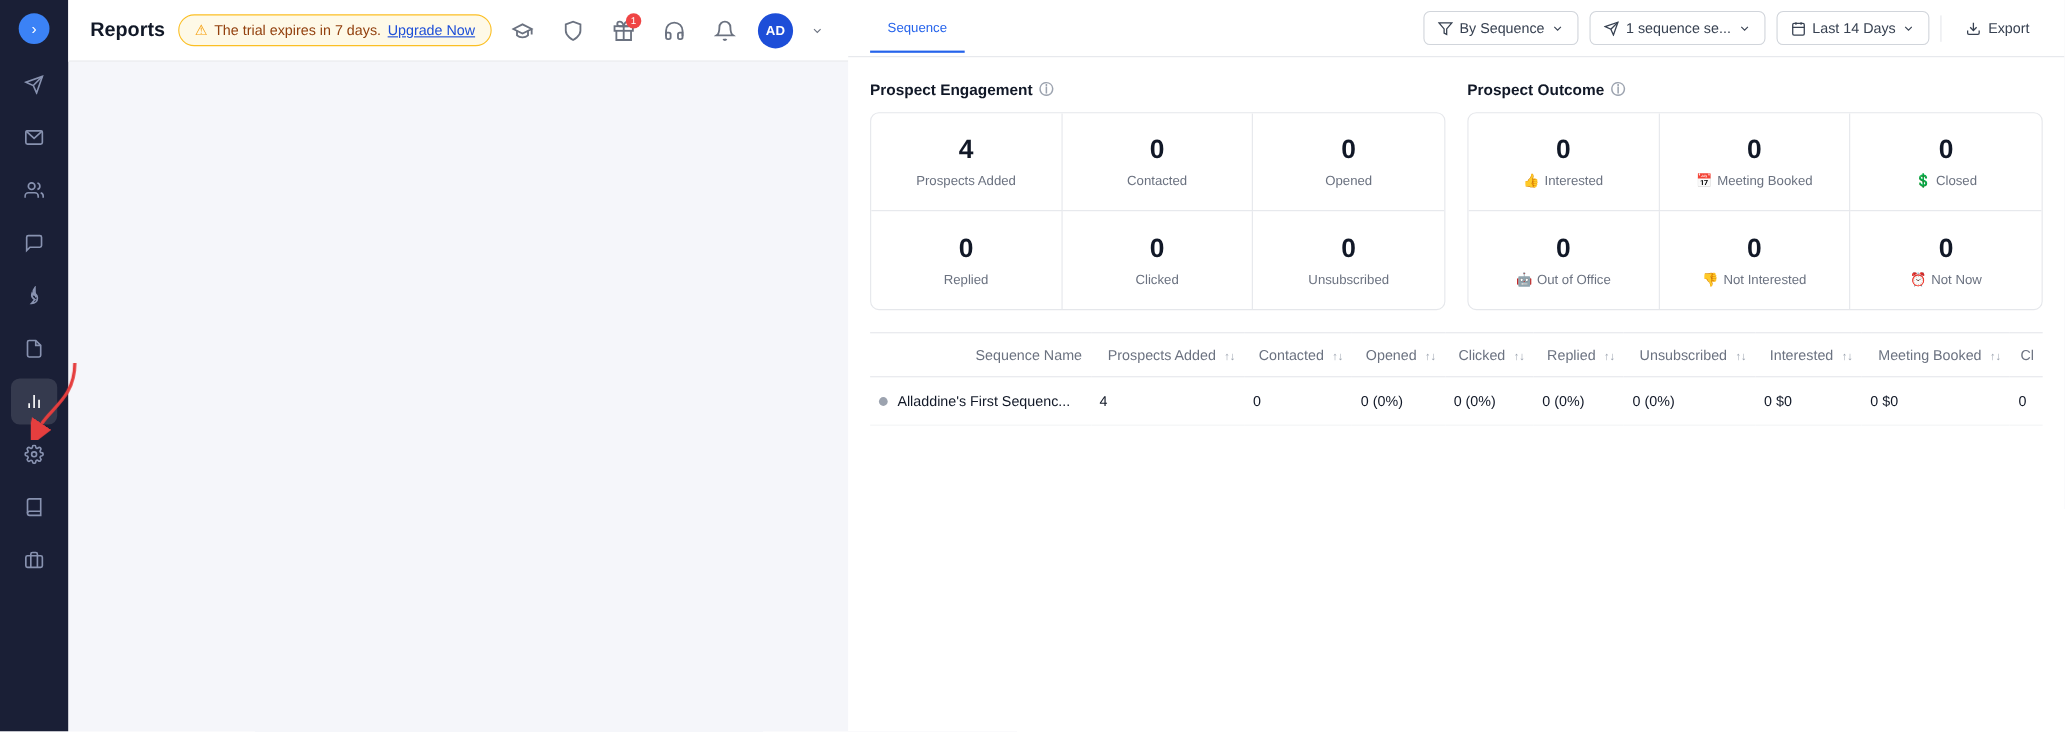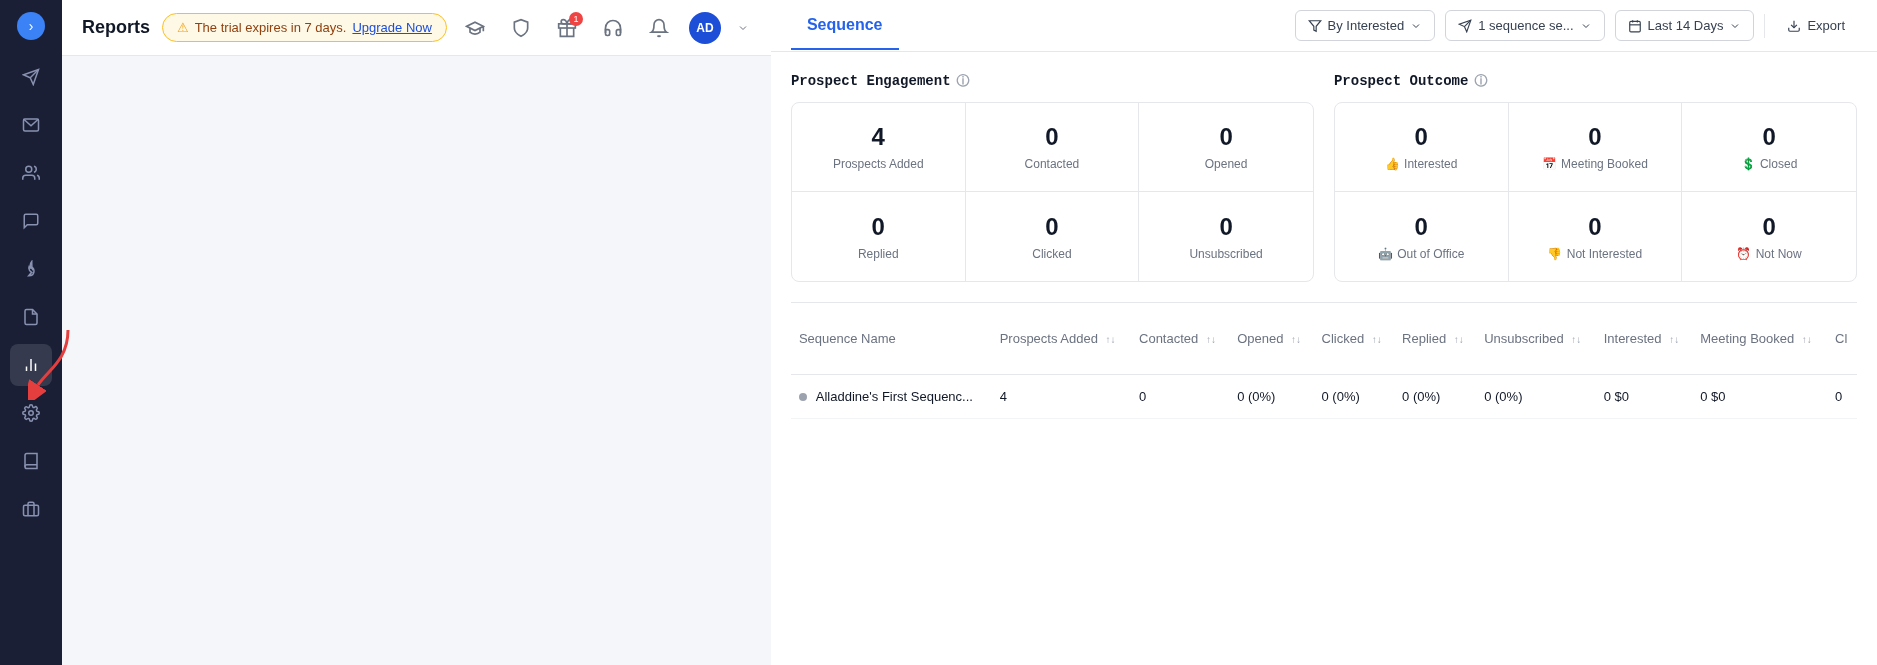--- a/index.html
+++ b/index.html
@@ -120,22 +120,22 @@
       align-items: center;
       height: 52px;
     }
     .tabs {
       display: flex;
       gap: 0;
       flex: 1;
     }
     .tab {
       padding: 14px 16px;
-      font-size: 16px;
-      font-weight: 700;
+      font-size: 12px;
+      font-weight: 400;
       color: #6b7280;
       cursor: pointer;
       border-bottom: 2px solid transparent;
       margin-bottom: -1px;
       text-align: right;
     }
     .tab.active {
       color: #2563eb;
       border-bottom-color: #2563eb;
     }
@@ -183,21 +183,20 @@
       flex: 1;
     }
     .stats-section-title {
       font-size: 14px;
       font-weight: 600;
       color: #111827;
       margin-bottom: 12px;
       display: flex;
       align-items: center;
       gap: 6px;
-      font-family: Liberation Mono, monospace;
     }
     .stats-card {
       border: 1px solid #e5e7eb;
       border-radius: 8px;
       display: grid;
       grid-template-columns: repeat(3, 1fr);
       grid-template-rows: repeat(2, 1fr);
       overflow: hidden;
     }
     .stat-cell {
@@ -233,22 +232,22 @@
     table {
       width: 100%;
       border-collapse: collapse;
       font-size: 13px;
     }
     thead tr {
       border-bottom: 1px solid #e5e7eb;
       border-top: 1px solid #e5e7eb;
     }
     th {
-      padding: 28px 8px;
-      text-align: left;
+      padding: 12px 8px;
+      text-align: right;
       color: #6b7280;
       font-weight: 500;
       white-space: nowrap;
     }
     th .sort-icon { margin-left: 4px; color: #9ca3af; font-size: 10px; }
     td {
       padding: 14px 8px;
       color: #111827;
       border-bottom: 1px solid #f3f4f6;
     }
@@ -397,21 +396,21 @@
 
     <div class="tabs-bar">
       <div class="tabs">
         <div class="tab active">Sequence</div>
       </div>
       <div class="filter-controls">
         <button class="filter-btn">
           <svg width="14" height="14" viewBox="0 0 24 24" fill="none" stroke="currentColor" stroke-width="2">
               <polygon points="22 3 2 3 10 12.46 10 19 14 21 14 12.46 22 3"></polygon>
             </svg>
-          <span>By Interested</span>
+          <span>By Sequence</span>
           <svg width="12" height="12" viewBox="0 0 24 24" fill="none" stroke="currentColor" stroke-width="2">
               <polyline points="6 9 12 15 18 9"></polyline>
             </svg>
         </button>
         <button class="filter-btn">
           <svg width="14" height="14" viewBox="0 0 24 24" fill="none" stroke="currentColor" stroke-width="2">
               <line x1="22" y1="2" x2="11" y2="13"></line>
               <polygon points="22 2 15 22 11 13 2 9 22 2"></polygon>
             </svg>
           <span>1 sequence se...</span>

